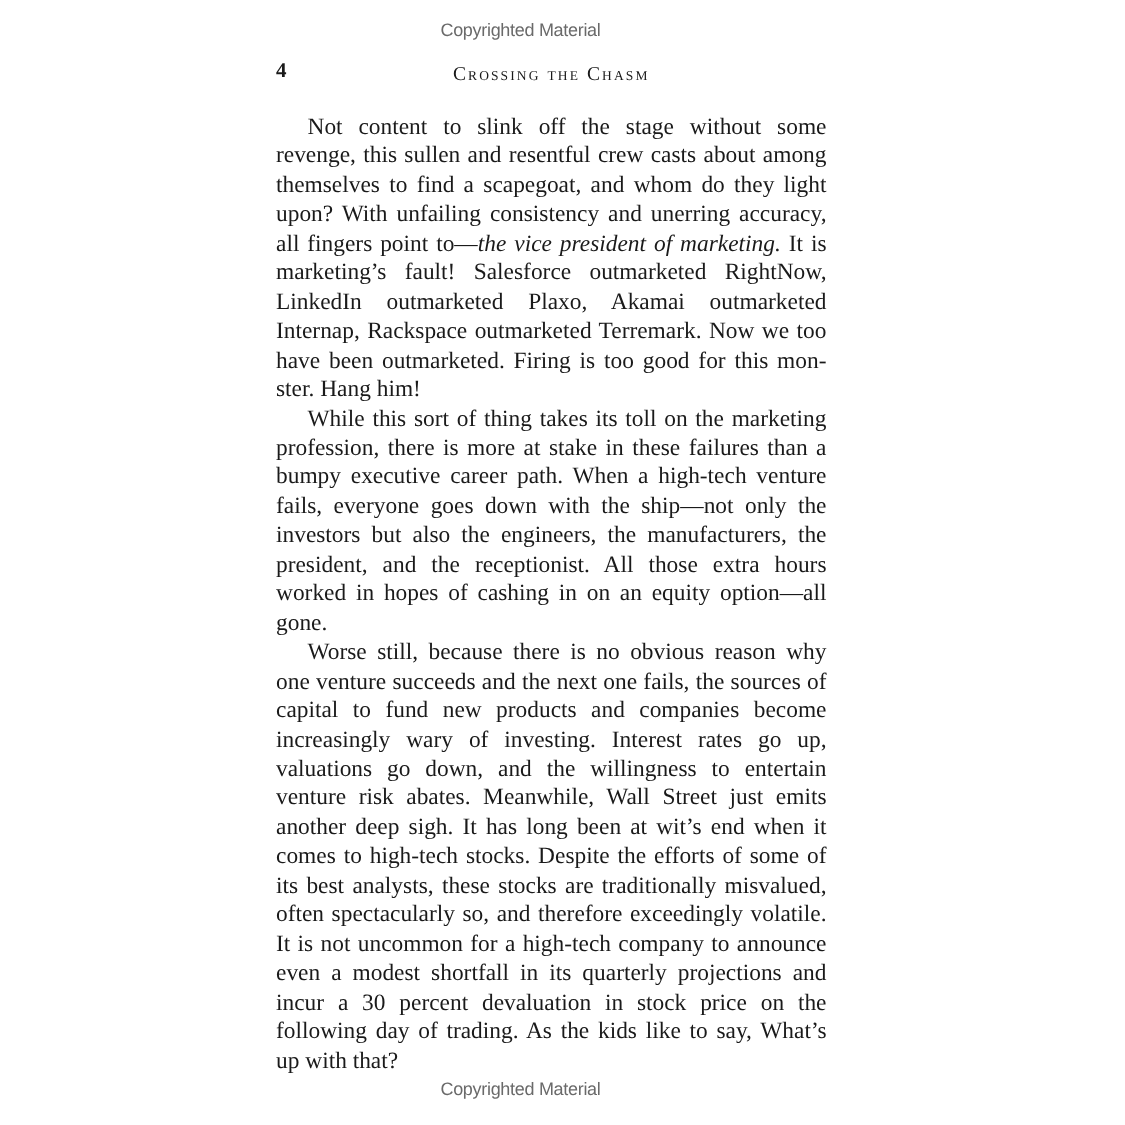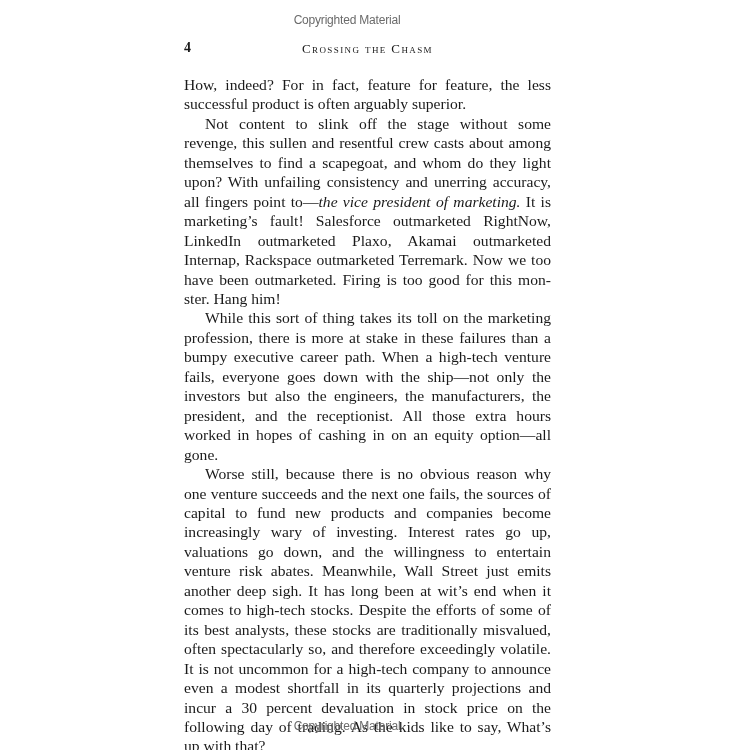--- a/index.html
+++ b/index.html
@@ -78,20 +78,19 @@
 
 <div class="watermark wm-top">Copyrighted Material</div>
 
 <div class="page">
   <div class="running-head">
     <span class="page-number">4</span>
     <span class="running-title">Crossing the Chasm</span>
   </div>
 
   <div class="body-text">
-    <p class="first">How, indeed? For in fact, feature for feature, the less successful product is often arguably superior.</p>
     <p><span>Not content to slink off the stage without some revenge, this sullen and resentful crew casts about among themselves to find a scapegoat, and whom do they light upon? With unfailing consistency and unerring accuracy, all fingers point to—</span><em>the vice president of marketing.</em><span> It is marketing’s fault! Salesforce outmar­keted RightNow, LinkedIn outmarketed Plaxo, Akamai out­marketed Internap, Rackspace outmarketed Terremark. Now we too have been outmarketed. Firing is too good for this mon­ster. Hang him!</span></p>
     <p>While this sort of thing takes its toll on the marketing pro­fession, there is more at stake in these failures than a bumpy ex­ecutive career path. When a high-tech venture fails, everyone goes down with the ship—not only the investors but also the engineers, the manufacturers, the president, and the reception­ist. All those extra hours worked in hopes of cashing in on an equity option—all gone.</p>
     <p>Worse still, because there is no obvious reason why one ven­ture succeeds and the next one fails, the sources of capital to fund new products and companies become increasingly wary of investing. Interest rates go up, valuations go down, and the willingness to entertain venture risk abates. Meanwhile, Wall Street just emits another deep sigh. It has long been at wit’s end when it comes to high-tech stocks. Despite the efforts of some of its best analysts, these stocks are traditionally misval­ued, often spectacularly so, and therefore exceedingly volatile. It is not uncommon for a high-tech company to announce even a modest shortfall in its quarterly projections and incur a 30 per­cent devaluation in stock price on the following day of trading. As the kids like to say, What’s up with that?</p>
   </div>
 </div>
 
 <div class="watermark wm-bottom">Copyrighted Material</div>
 
 </body></html>

